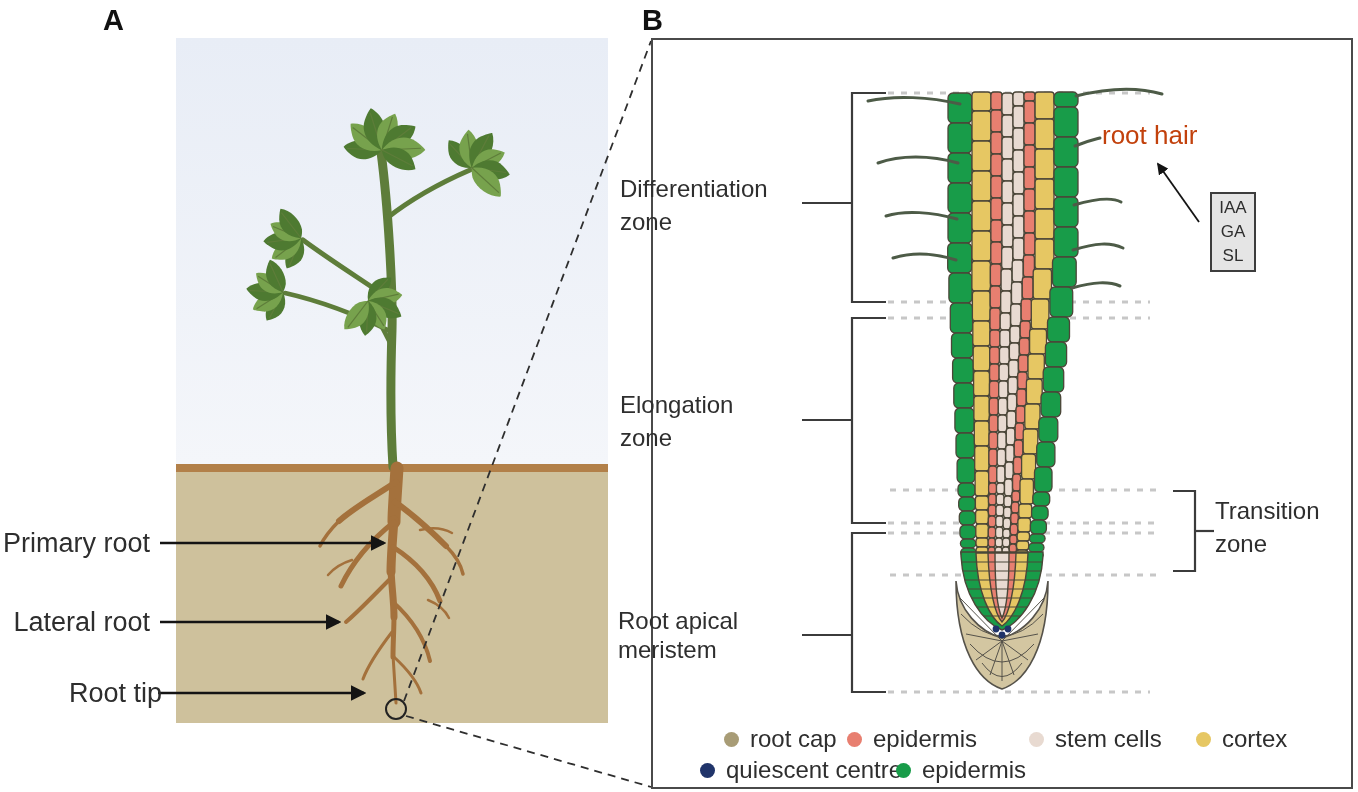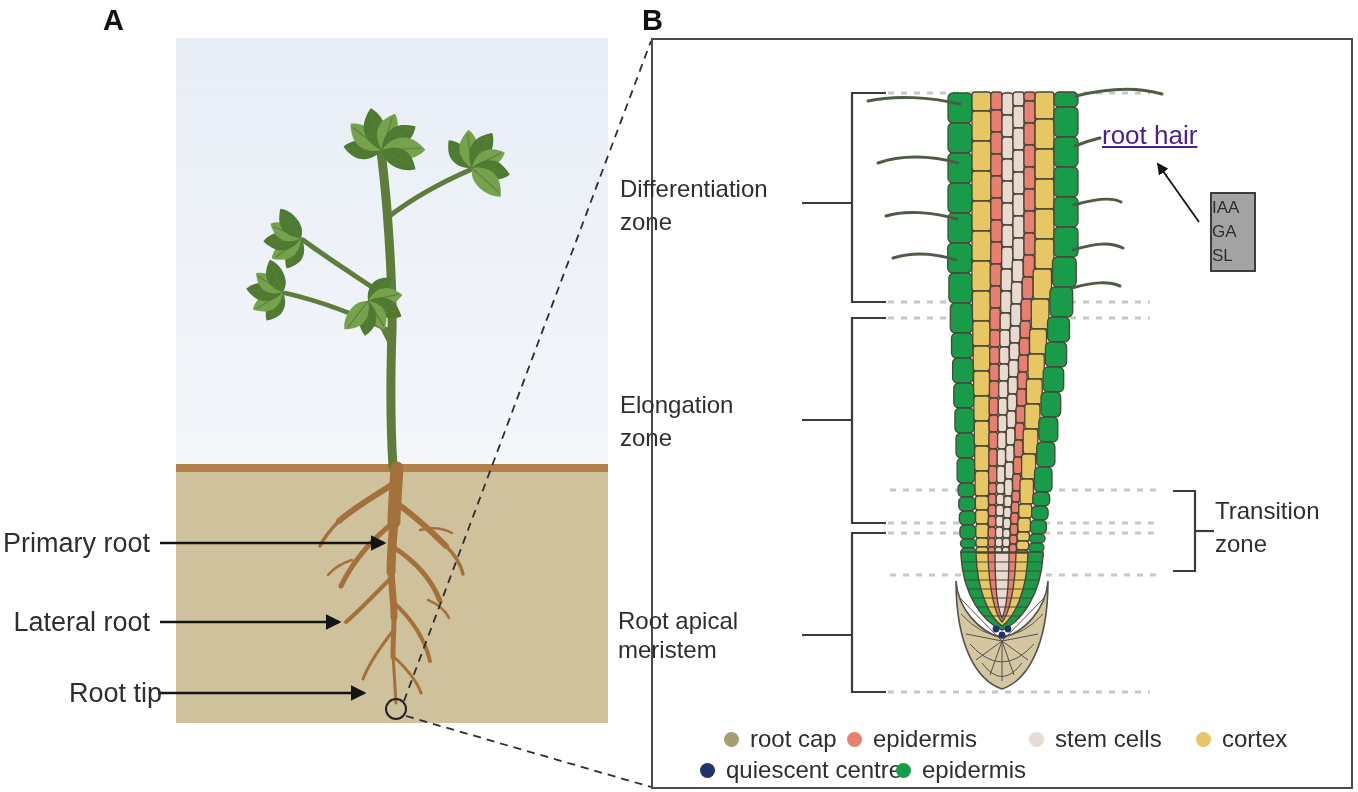--- a/index.html
+++ b/index.html
@@ -1,26 +1,26 @@
 <!DOCTYPE html>
 <html style="--c-epidermis: #189c49; --c-cortex: #e6c763; --c-endodermis: #e87f70; --c-stem-cells: #e8dad1; --c-root-cap: #a89c76; --c-root-cap-fill: #d3c6a1; --c-quiescent-centre: #20346a; --c-cell-wall: #4b4638; --c-soil: #cec19c; --c-soil-surface: #b28049; --c-sky-top: #e8edf6; --c-sky-bottom: #f4f6fa; --c-leaf-dark: #4e7a31; --c-leaf-light: #77a24d; --c-stem-green: #5e7d3a; --c-root-brown: #a4713c; --c-dash-gray: #c7c7c7; --c-ink: #1a1a1a;"><head>
 <meta charset="utf-8">
 <style>
   html,body{margin:0;padding:0;background:#fff;}
   .stage{position:relative;width:1358px;height:792px;background:#fff;overflow:hidden;
          font-family:"Liberation Sans",sans-serif;color:#2e2e2e;}
   .stage svg{position:absolute;left:0;top:0;}
-  .lbl{position:absolute;white-space:nowrap;color:#4c1d95;text-decoration:underline;}
+  .lbl{position:absolute;white-space:nowrap;color:#c2410c;}
   .panel-letter{position:absolute;font-weight:bold;font-size:29px;color:#111;}
   .zone-lbl{position:absolute;font-size:24px;line-height:33px;text-align:left;}
   .zone-lbl.tight{line-height:29px;}
   .pa-lbl{position:absolute;font-size:27px;width:150px;text-align:right;}
   .roothair-lbl{position:absolute;font-size:26px;}
   .hormone-box{position:absolute;left:1210px;top:192px;width:42px;border:2px solid #3d3d3d;
-               font-size:17px;line-height:24px;padding:2px 0;background:#a3a3a3;}
+               font-size:17px;line-height:24px;text-align:center;padding:2px 0;background:#e5e5e5;}
   .legend-item{position:absolute;display:flex;align-items:center;gap:11px;font-size:24px;height:28px;}
   .legend-dot{width:15px;height:15px;border-radius:50%;display:inline-block;flex:0 0 auto;}
 </style>
 </head>
 <body>
 
 <div class="stage">
 
   <svg width="1358" height="792" viewBox="0 0 1358 792">
     <defs>

